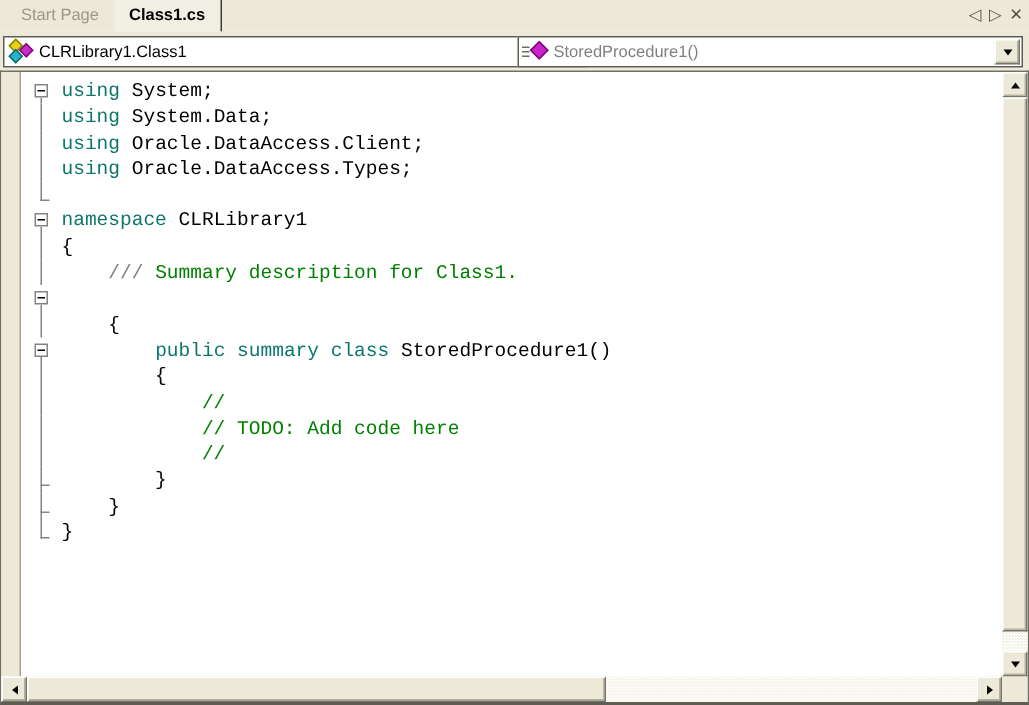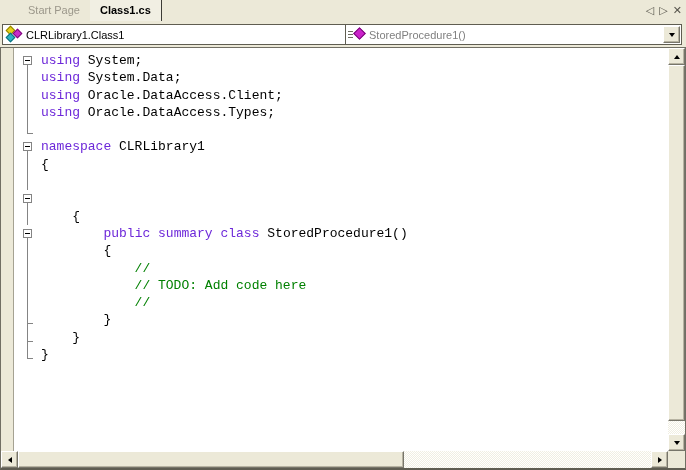--- a/index.html
+++ b/index.html
@@ -4,21 +4,21 @@
 <style>
   html,body{margin:0;padding:0;}
   body{
     width:686px;height:470px;position:relative;overflow:hidden;
     background:#ece9d8;
     font-family:"Liberation Sans",sans-serif;
     -webkit-font-smoothing:none;
   }
   
   .tabstrip{position:absolute;top:0;left:0;right:0;height:21px;background:#ece9d8;
-    display:flex;align-items:stretch;padding-left:18px;border-bottom:1px solid #f8f7f1;}
+    display:flex;align-items:stretch;padding-left:4px;border-bottom:1px solid #f8f7f1;}
   .tab{font-size:11px;line-height:21px;padding:0 10px;color:#9b978a;white-space:nowrap;}
   .tab.active{font-weight:bold;color:#000;background:#f1efe3;border-right:1px solid #3c3b35;}
   .navicons{position:absolute;top:0;right:4px;height:21px;display:flex;align-items:center;gap:5px;}
   .navico{font-size:11px;color:#55534a;line-height:21px;cursor:default;}
   
   .combobar{position:absolute;top:21px;left:0;right:0;height:26px;background:#ece9d8;}
   .combo{position:absolute;top:3px;height:21px;box-sizing:border-box;background:#fff;
     border:1px solid #5f5d51;display:flex;align-items:center;}
   #combo-left{left:2px;width:389px;}
   #combo-right{left:345px;right:4px;}
@@ -38,21 +38,21 @@
   .dia.meth{width:9px;height:9px;left:7px;top:3px;background:#cb22cb;border:1px solid #750675;}
   
   .editor{position:absolute;top:47px;left:0;right:0;bottom:0;background:#fff;
     border:1px solid #716f64;border-bottom:2px solid #5f5d52;box-sizing:border-box;}
   .content{position:absolute;top:0;left:0;right:17px;bottom:17px;overflow:hidden;background:#fff;}
   .marginstrip{position:absolute;left:0;top:0;bottom:0;width:12px;background:#ece9d8;border-right:1px solid #a5a292;}
   #code-lines{position:absolute;left:0;top:0;right:0;padding-top:4px;
     font-family:"Liberation Mono","DejaVu Sans Mono",monospace;font-size:13px;}
   .line{position:relative;height:17.3px;}
   .codetext{position:absolute;left:40px;top:1px;white-space:pre;line-height:16px;}
-  .kw{color:#6d28d9}.cm{color:#008000}.gy{color:#808080}.pl{color:#000}
+  .kw{color:#0f766e}.cm{color:#008000}.gy{color:#808080}.pl{color:#000}
   
   .fv{position:absolute;left:26px;top:0;bottom:0;width:1px;background:#848484;}
   .fv.below{top:13px;}
   .fv.half{bottom:auto;height:13px;}
   .fstub{position:absolute;left:26px;top:12px;width:6px;height:1px;background:#848484;}
   .fbox{position:absolute;left:22px;top:4px;width:9px;height:9px;background:#fff;
     border:1px solid #848484;box-sizing:border-box;}
   .fbox::after{content:"";position:absolute;left:1px;right:1px;top:3px;height:1px;background:#000;}
   
   .vscroll{position:absolute;top:0;right:0;bottom:17px;width:17px;
@@ -144,20 +144,21 @@
           <span class="fv below"></span>
           <span class="fbox"></span>
           <span class="codetext"><span class="kw">namespace</span><span class="pl"> CLRLibrary1</span></span>
         </div>
         <div class="line">
           <span class="fv"></span>
           <span class="codetext"><span class="pl">{</span></span>
         </div>
         <div class="line">
           <span class="fv"></span>
+          <span class="codetext"><span class="gy">    /// </span><span class="cm">Summary description for Class1.</span></span>
         </div>
         <div class="line">
           <span class="fv below"></span>
           <span class="fbox"></span>
         </div>
         <div class="line">
           <span class="fv"></span>
           <span class="codetext"><span class="pl">    {</span></span>
         </div>
         <div class="line">

